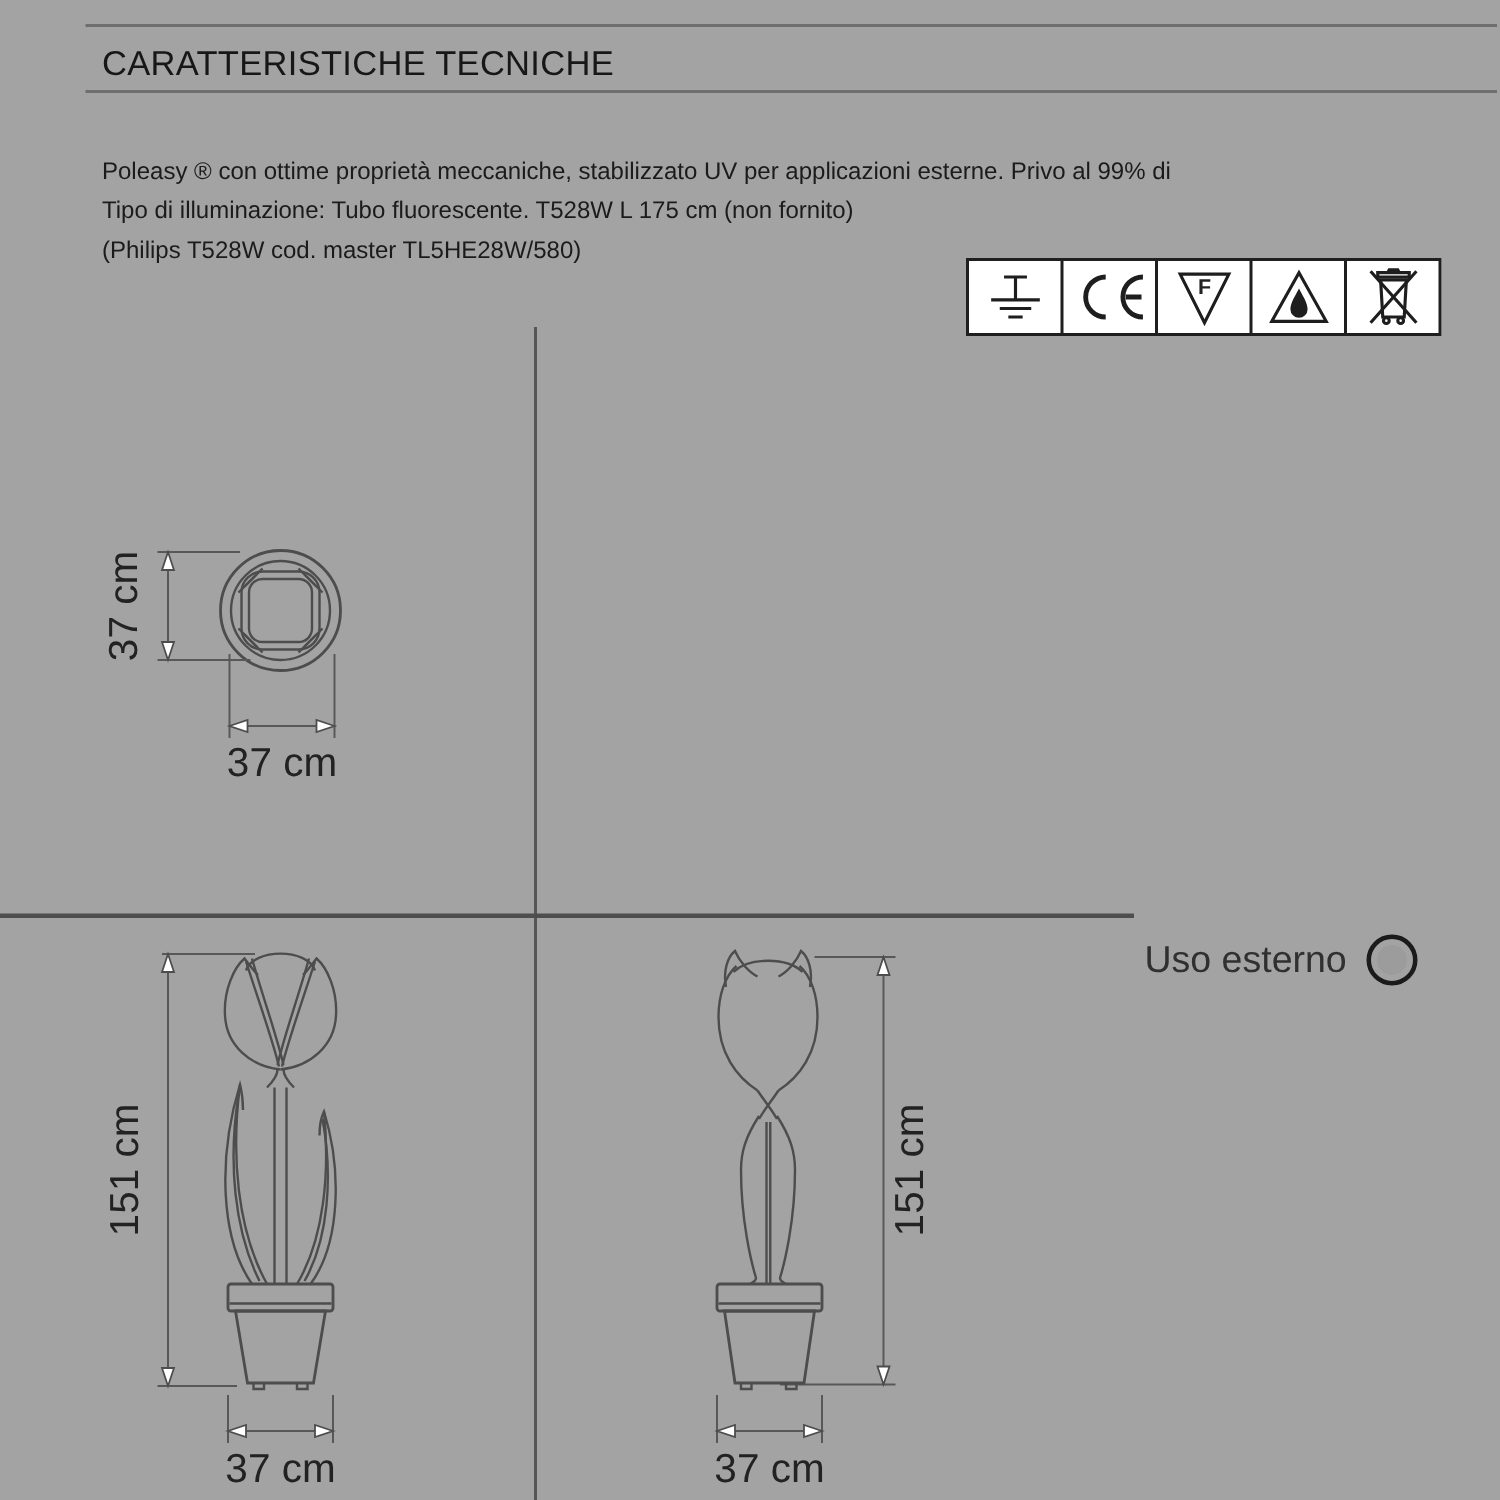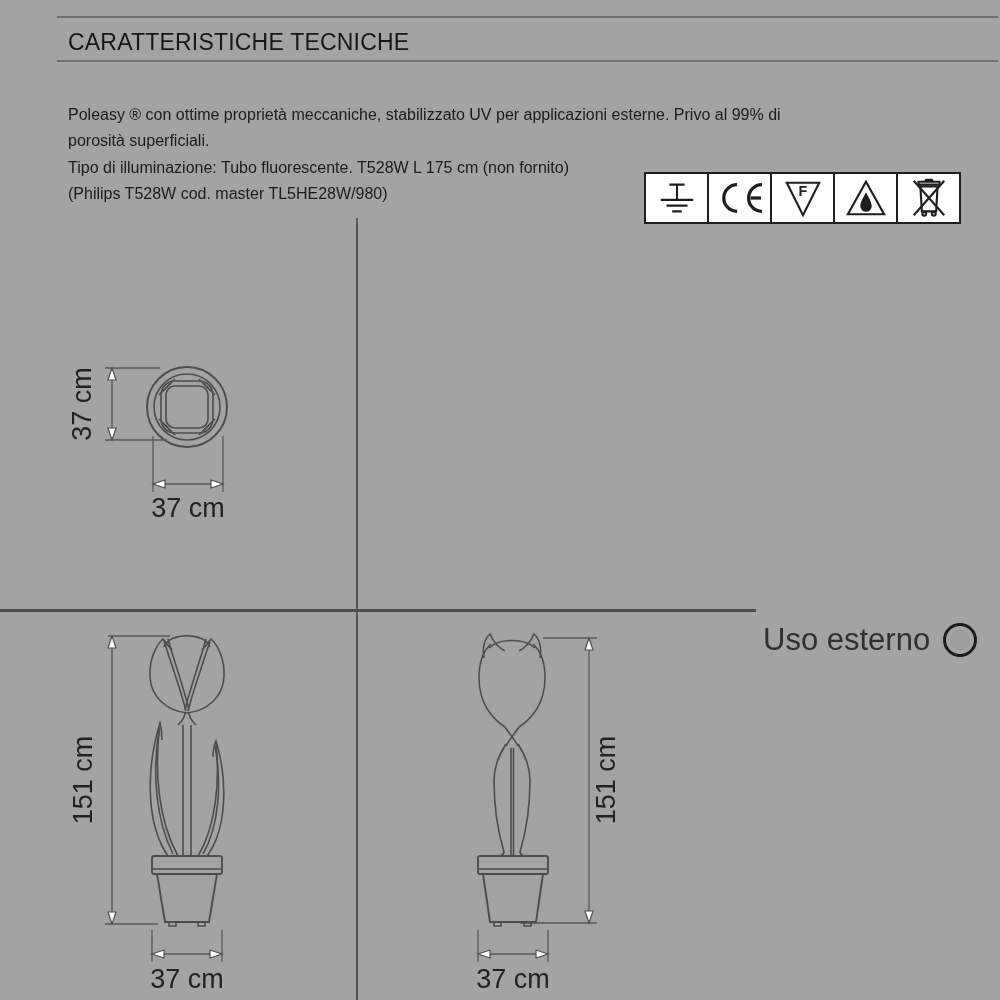--- a/index.html
+++ b/index.html
@@ -22,21 +22,21 @@
   }
   .cert-cell{flex:1;display:flex;align-items:center;justify-content:center;border-left:2px solid #1f1f1f;}
   .cert-cell:first-child{border-left:none;}
   .divider-v{position:absolute;left:356px;top:218px;width:2px;height:782px;background:#565656;}
   .divider-h{position:absolute;left:0;top:609px;width:756px;height:3px;background:#4e4e4e;}
   .drawing{position:absolute;}
   .top-view{left:55px;top:350px;}
   .lamp-left{left:55px;top:622px;}
   .lamp-right{left:425px;top:622px;}
   .uso{position:absolute;left:763px;top:620px;height:40px;display:flex;align-items:center;gap:13px;}
-  .uso-label{font-size:31px;color:#303030;white-space:nowrap;}
+  .uso-label{font-size:25px;color:#303030;white-space:nowrap;}
   .uso-dot{width:28px;height:28px;border:3px solid #1b1b1b;border-radius:50%;display:flex;align-items:center;justify-content:center;}
   .uso-dot-inner{width:20px;height:20px;border-radius:50%;background:#9c9c9c;}
   svg{display:block;}
   svg text{font-family:"Liberation Sans", sans-serif;fill:#222222;}
   .dim-text{font-size:27px;}
   .stroke{stroke:#4d4d4d;fill:none;stroke-width:1.6;}
   .thick{stroke-width:1.9;}
   .dim{stroke:#585858;fill:none;stroke-width:1.3;}
   .arrow{fill:#ffffff;stroke:#4d4d4d;stroke-width:1.2;}
   .icon-stroke{stroke:#1e1e1e;fill:none;stroke-width:2.2;}
@@ -45,23 +45,22 @@
 <body>
 
 <div class="page">
 
   <div class="rule rule-top"></div>
   <div class="title">CARATTERISTICHE TECNICHE</div>
   <div class="rule rule-bottom"></div>
 
   <div class="description">
     <div>Poleasy ® con ottime proprietà meccaniche, stabilizzato UV per applicazioni esterne. Privo al 99% di</div>
-    <div>porosità superficiali.</div>
     <div>Tipo di illuminazione: Tubo fluorescente. T528W L 175 cm (non fornito)</div>
-    <div>(Philips T528W cod. master TL5HE28W/980)</div>
+    <div>(Philips T528W cod. master TL5HE28W/580)</div>
   </div>
 
   <div class="cert-box">
     <div class="cert-cell">
       <svg width="46" height="42" viewBox="0 0 48 44">
         <path class="icon-stroke" d="M 16,8 L 32,8 M 24,8 L 24,24 M 7,24 L 41,24 M 13,30 L 35,30 M 19,36 L 29,36"></path>
       </svg>
     </div>
     <div class="cert-cell">
       <svg width="50" height="42" viewBox="0 0 52 44">

